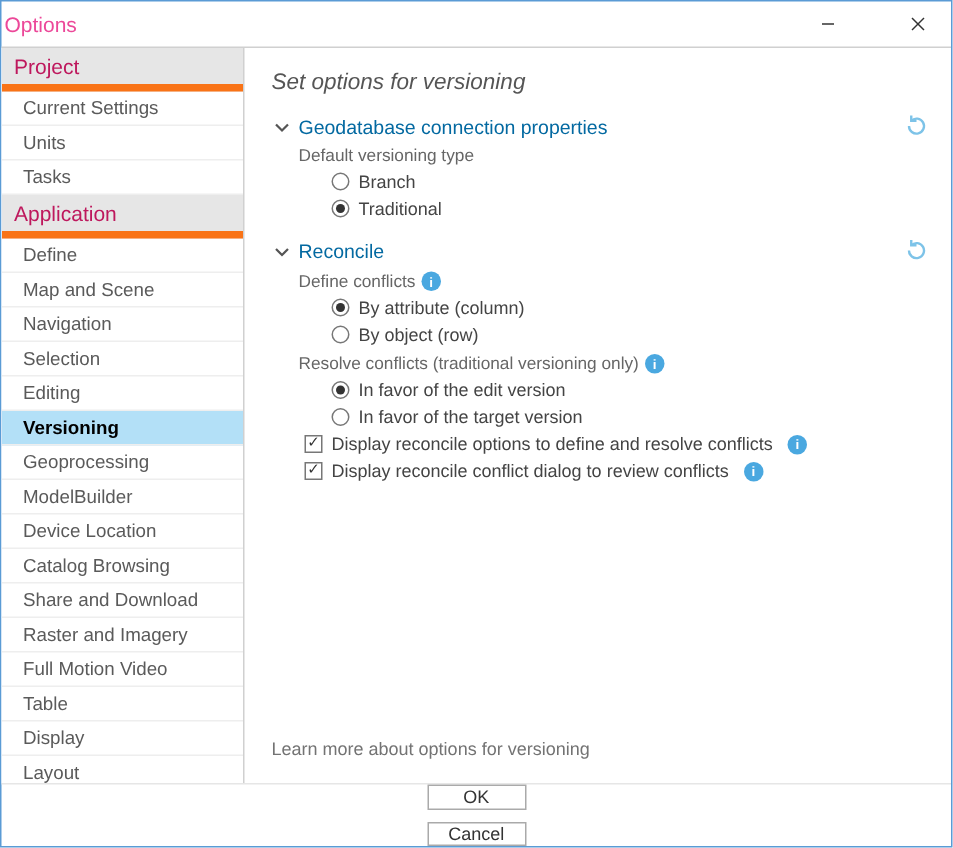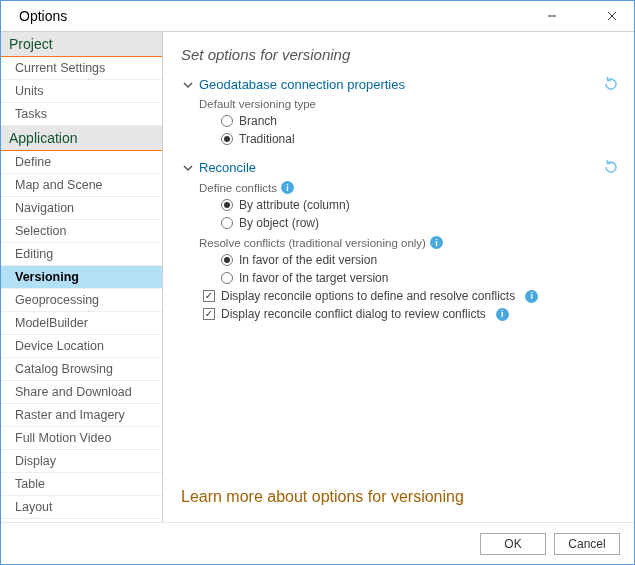--- a/index.html
+++ b/index.html
@@ -15,22 +15,22 @@
     height: 565px;
     border: 1px solid #5a9bd5;
     display: flex;
     flex-direction: column;
     position: relative;
   }
   .titlebar {
     height: 30px;
     display: flex;
     align-items: center;
-    padding: 0 0 0 18px;
-    color: #000000;
+    padding: 0 0 0 2px;
+    color: #ec4899;
     font-size: 14px;
     gap: 16px;
   }
   .titlebar .title-text { flex: 1; }
   .titlebar .win-btn {
     width: 44px;
     height: 30px;
     display: flex;
     align-items: center;
     justify-content: center;
@@ -57,24 +57,24 @@
   }
   .sidebar::-webkit-scrollbar { width: 14px; }
   .sidebar::-webkit-scrollbar-track { background: #f0f0f0; }
   .sidebar::-webkit-scrollbar-thumb { background: #c8c8c8; }
   .sidebar::-webkit-scrollbar-button {
     height: 14px;
     background: #f0f0f0;
   }
   .cat-header {
     background: #e6e6e6;
-    color: #14532d;
+    color: #be185d;
     font-size: 14px;
     padding: 4px 8px;
-    border-bottom: 1px solid #f97316;
+    border-bottom: 5px solid #f97316;
   }
   .nav-item {
     padding: 4px 8px 4px 14px;
     font-size: 12.5px;
     color: #5a5a5a;
     border-bottom: 1px solid #eee;
     cursor: default;
   }
   .nav-item.selected {
     background: #b3e0f7;
@@ -177,32 +177,33 @@
     font-size: 9px;
     font-weight: bold;
     display: inline-flex;
     align-items: center;
     justify-content: center;
     margin-left: 4px;
   }
   .info-icon::after { content: "i"; }
   .learn-link {
     margin-top: auto;
-    color: #a16207;
-    font-size: 16px;
+    color: #737373;
+    font-size: 12px;
     padding: 6px 0 8px 0;
   }
   .button-bar {
     height: 42px;
     display: flex;
     align-items: center;
     justify-content: flex-end;
     padding: 0 14px;
     gap: 8px;
     border-top: 1px solid #e6e6e6;
+    flex-direction: column;
   }
   .btn {
     min-width: 66px;
     height: 22px;
     border: 1px solid #aaa;
     background: #fff;
     font-size: 12px;
     display: flex;
     align-items: center;
     justify-content: center;
@@ -254,22 +255,22 @@
         <div class="nav-item">Selection</div>
         <div class="nav-item">Editing</div>
         <div class="nav-item selected">Versioning</div>
         <div class="nav-item">Geoprocessing</div>
         <div class="nav-item">ModelBuilder</div>
         <div class="nav-item">Device Location</div>
         <div class="nav-item">Catalog Browsing</div>
         <div class="nav-item">Share and Download</div>
         <div class="nav-item">Raster and Imagery</div>
         <div class="nav-item">Full Motion Video</div>
+        <div class="nav-item">Table</div>
         <div class="nav-item">Display</div>
-        <div class="nav-item">Table</div>
         <div class="nav-item">Layout</div>
       </div>
     </div>
 
     <div class="main">
       <div class="main-heading">Set options for versioning</div>
 
       <div class="section">
         <div class="section-header">
           <span class="disclosure">

